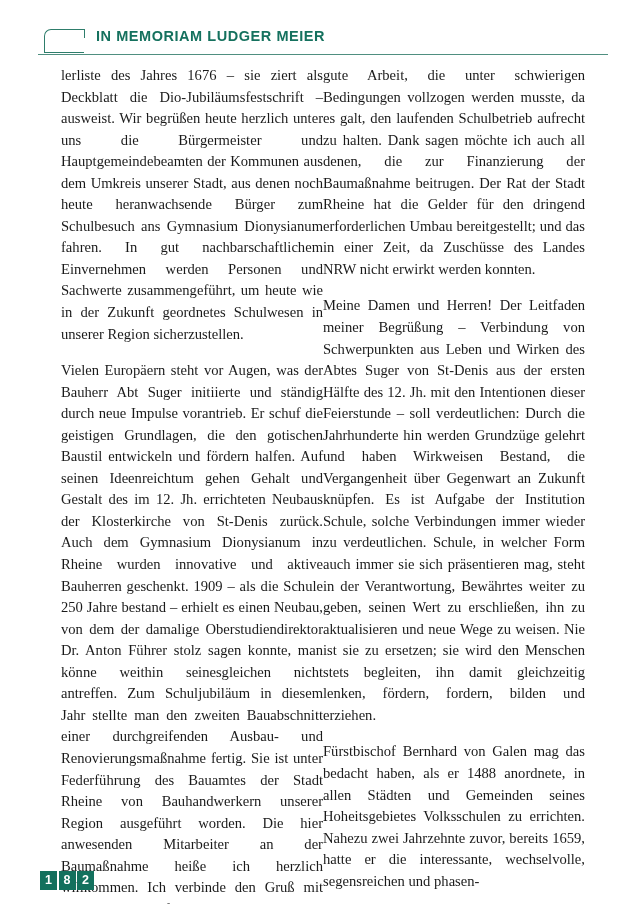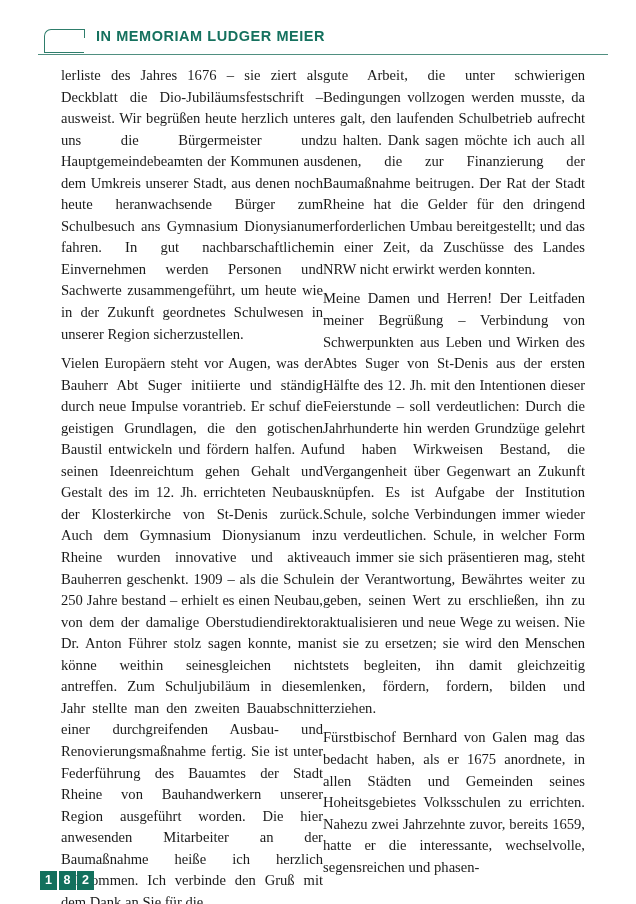--- a/index.html
+++ b/index.html
@@ -90,21 +90,21 @@
   .col p {
     margin: 0;
     text-align: justify;
     text-justify: inter-word;
     font-size: 14.6px;
     line-height: 21.55px;
     hyphens: none;
     -webkit-hyphens: none;
   }
   .col p + p {
-    margin-top: 8px;
+    margin-top: 15px;
   }
 
   
   .folio {
     position: absolute;
     left: 40px;
     top: 868px;
     display: flex;
     flex-direction: row;
     gap: 1.5px;
@@ -135,21 +135,21 @@
   <div class="columns">
 
     <div class="col">
       <p>lerliste des Jahres 1676 – sie ziert als Deckblatt die Dio-Jubiläumsfestschrift – ausweist. Wir begrüßen heute herzlich unter uns die Bürgermeister und Hauptgemeindebeamten der Kommunen aus dem Umkreis unserer Stadt, aus denen noch heute heranwachsende Bürger zum Schulbesuch ans Gymnasium Dionysianum fahren. In gut nachbarschaftlichem Einvernehmen werden Personen und Sachwerte zusammengeführt, um heute wie in der Zukunft geordnetes Schulwesen in unserer Region sicherzustellen.</p>
       <p>Vielen Europäern steht vor Augen, was der Bauherr Abt Suger initiierte und ständig durch neue Impulse vorantrieb. Er schuf die geistigen Grundlagen, die den gotischen Baustil entwickeln und fördern halfen. Auf seinen Ideenreichtum gehen Gehalt und Gestalt des im 12. Jh. errichteten Neubaus der Klosterkirche von St-Denis zurück. Auch dem Gymnasium Dionysianum in Rheine wurden innovative und aktive Bauherren geschenkt. 1909 – als die Schule 250 Jahre bestand – erhielt es einen Neubau, von dem der damalige Oberstudiendirektor Dr. Anton Führer stolz sagen konnte, man könne weithin seinesgleichen nicht antreffen. Zum Schuljubiläum in diesem Jahr stellte man den zweiten Bauabschnitt einer durchgreifenden Ausbau- und Renovierungsmaßnahme fertig. Sie ist unter Federführung des Bauamtes der Stadt Rheine von Bauhandwerkern unserer Region ausgeführt worden. Die hier anwesenden Mitarbeiter an der Baumaßnahme heiße ich herzlich willkommen. Ich verbinde den Gruß mit dem Dank an Sie für die</p>
     </div>
 
     <div class="col">
       <p>gute Arbeit, die unter schwierigen Bedingungen vollzogen werden musste, da es galt, den laufenden Schulbetrieb aufrecht zu halten. Dank sagen möchte ich auch all denen, die zur Finanzierung der Baumaßnahme beitrugen. Der Rat der Stadt Rheine hat die Gelder für den dringend erforderlichen Umbau bereitgestellt; und das in einer Zeit, da Zuschüsse des Landes NRW nicht erwirkt werden konnten.</p>
       <p>Meine Damen und Herren! Der Leitfaden meiner Begrüßung – Verbindung von Schwerpunkten aus Leben und Wirken des Abtes Suger von St-Denis aus der ersten Hälfte des 12. Jh. mit den Intentionen dieser Feierstunde – soll verdeutlichen: Durch die Jahrhunderte hin werden Grundzüge gelehrt und haben Wirkweisen Bestand, die Vergangenheit über Gegenwart an Zukunft knüpfen. Es ist Aufgabe der Institution Schule, solche Verbindungen immer wieder zu verdeutlichen. Schule, in welcher Form auch immer sie sich präsentieren mag, steht in der Verantwortung, Bewährtes weiter zu geben, seinen Wert zu erschließen, ihn zu aktualisieren und neue Wege zu weisen. Nie ist sie zu ersetzen; sie wird den Menschen stets begleiten, ihn damit gleichzeitig lenken, fördern, fordern, bilden und erziehen.</p>
-      <p>Fürstbischof Bernhard von Galen mag das bedacht haben, als er 1675 anordnete, in allen Städten und Gemeinden seines Hoheitsgebietes Volksschulen zu errichten. Nahezu zwei Jahrzehnte zuvor, bereits 1659, hatte er die interessante, wechselvolle, segensreichen und phasen-</p>
+      <p>Fürstbischof Bernhard von Galen mag das bedacht haben, als er 1488 anordnete, in allen Städten und Gemeinden seines Hoheitsgebietes Volksschulen zu errichten. Nahezu zwei Jahrzehnte zuvor, bereits 1659, hatte er die interessante, wechselvolle, segensreichen und phasen-</p>
     </div>
 
   </div>
 
   <div class="folio">
     <span class="folio-digit">1</span>
     <span class="folio-digit">8</span>
     <span class="folio-digit">2</span>
   </div>
 

